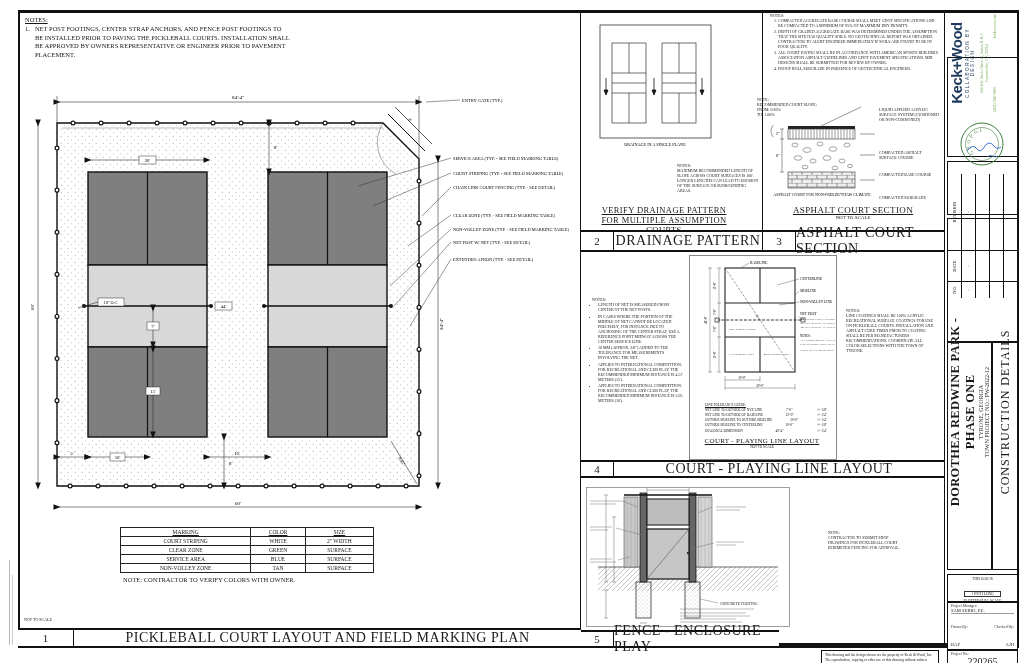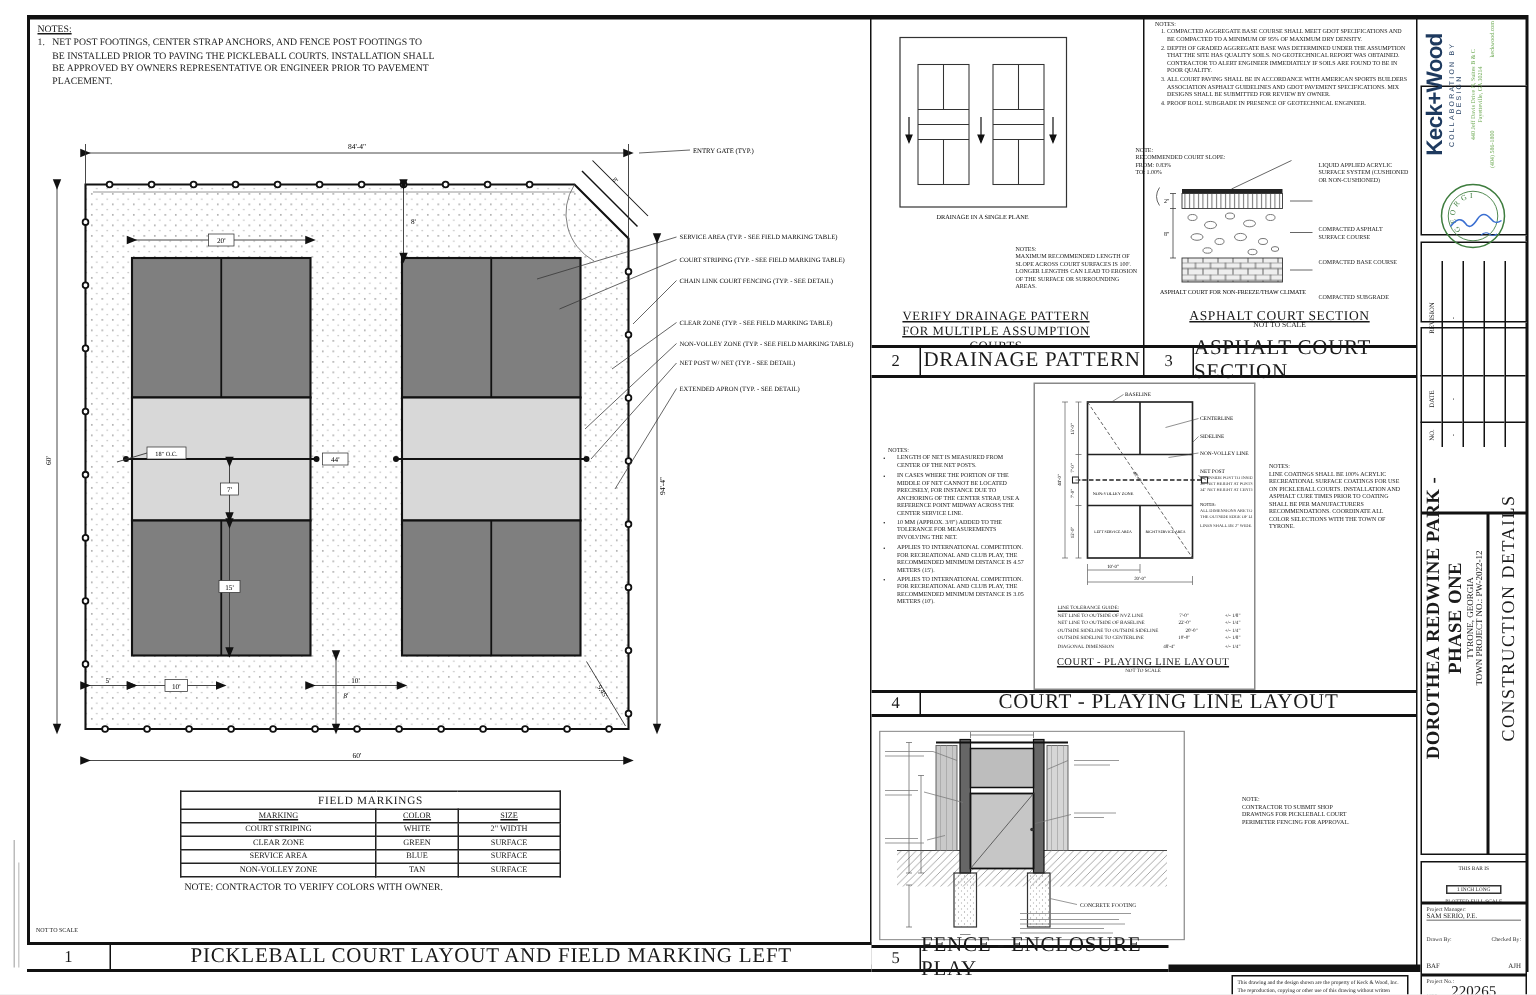--- a/index.html
+++ b/index.html
@@ -173,23 +173,20 @@
     <text x="435" y="102.5" font-size="4.4">CHAIN LINK COURT FENCING (TYP. - SEE DETAIL)</text>
     <text x="435" y="130.5" font-size="4.4">CLEAR ZONE (TYP. - SEE FIELD MARKING TABLE)</text>
     <text x="435" y="144.5" font-size="4.4">NON-VOLLEY ZONE (TYP. - SEE FIELD MARKING TABLE)</text>
     <text x="435" y="157.5" font-size="4.4">NET POST W/ NET (TYP. - SEE DETAIL)</text>
     <text x="435" y="174.5" font-size="4.4">EXTENDED APRON (TYP. - SEE DETAIL)</text>
   </svg>
 
   <div class="abs" style="left:120px;top:527px;width:254px;">
     <table class="fmtable">
       <tbody>
-          <tr>
-            <td colspan="3" class="fm-title">FIELD MARKINGS</td>
-          </tr>
       <tr>
         <td class="fm-h">MARKING</td>
         <td class="fm-h">COLOR</td>
         <td class="fm-h">SIZE</td>
       </tr>
       <tr>
         <td class="fm-c">COURT STRIPING</td>
         <td class="fm-c">WHITE</td>
         <td class="fm-c">2" WIDTH</td>
       </tr>
@@ -210,21 +207,21 @@
       </tr>
     </tbody>
       </table>
     <div class="t65" style="margin-top:3px;margin-left:3px;">NOTE: CONTRACTOR TO VERIFY COLORS WITH OWNER.</div>
   </div>
 
   <div class="abs t4" style="left:24px;top:617px;">NOT TO SCALE</div>
 
   <div class="abs bar" style="left:18px;top:628px;width:563px;height:20px;">
     <div class="num" style="width:56px;">1</div>
-    <div class="ttl">PICKLEBALL COURT LAYOUT AND FIELD MARKING LEFT</div>
+    <div class="ttl">PICKLEBALL COURT LAYOUT AND FIELD MARKING PLAN</div>
   </div>
 
   <svg class="abs" style="left:580px;top:10px;" width="183" height="220" viewBox="0 0 183 220">
     <rect x="20" y="15" width="111" height="113" fill="#fff" stroke="#333" stroke-width="0.8"></rect>
     <g stroke="#333" stroke-width="0.7" fill="none">
       <rect x="32" y="33" width="34" height="80"></rect>
       <line x1="32" y1="63" x2="66" y2="63"></line>
         <line x1="32" y1="73" x2="66" y2="73"></line>
         <line x1="32" y1="83" x2="66" y2="83"></line>
       <line x1="49" y1="33" x2="49" y2="63"></line>

